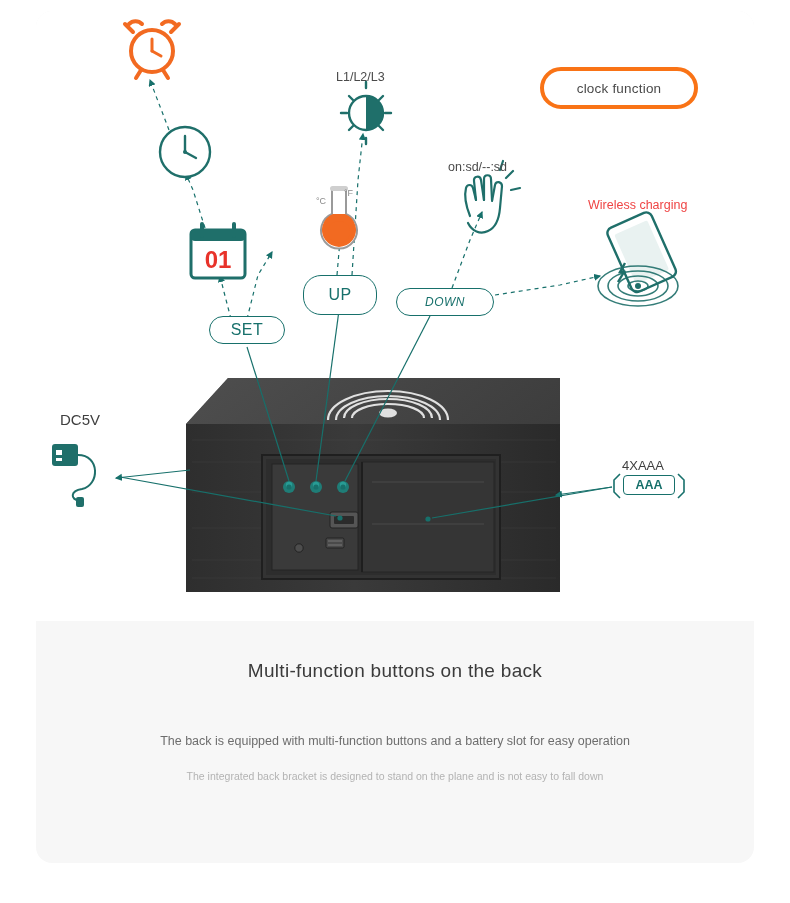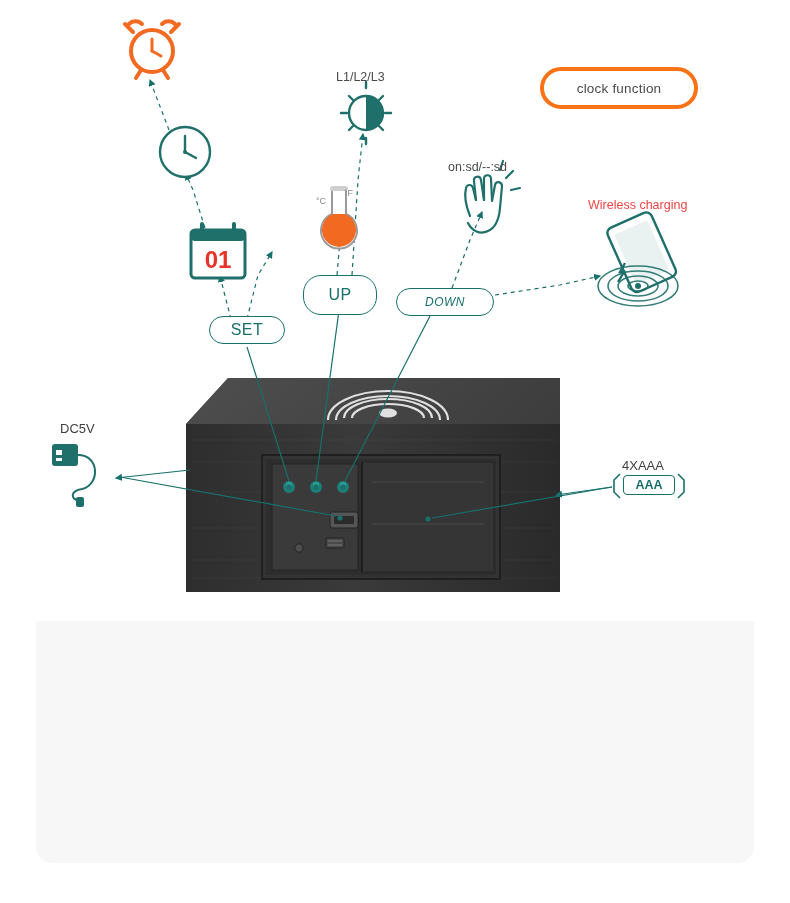--- a/index.html
+++ b/index.html
@@ -97,21 +97,21 @@
   .plain-label {
     position: absolute;
     color: #3f3f3f;
     font-size: 12.5px;
     white-space: nowrap;
     text-align: center;
   }
   .lbl-l123 { left: 336px; top: 70px; color:#4a4a4a; }
   .lbl-onsd { left: 448px; top: 160px; color:#4a4a4a; }
   .lbl-wireless { left: 588px; top: 198px; color:#ef4444; }
-  .lbl-dc5v { left: 60px; top: 421px; color:#3f3f3f; font-size: 13px; }
+  .lbl-dc5v { left: 60px; top: 411px; color:#3f3f3f; font-size: 15px; }
   .lbl-4xaaa { left: 622px; top: 458px; color:#3f3f3f; font-size: 13px; }
   .lbl-cf { left: 316px; top: 196px; color:#8a8a8a; font-size: 9px; }
   .lbl-of { left: 344px; top: 188px; color:#8a8a8a; font-size: 9px; }
 </style>
 </head>
 <body>
 
 <div id="page">
 
   <div class="card"></div>
@@ -328,14 +328,19 @@
   <div class="plain-label lbl-l123">L1/L2/L3</div>
   <div class="plain-label lbl-onsd">on:sd/--:sd</div>
   <div class="plain-label lbl-wireless">Wireless charging</div>
   <div class="plain-label lbl-dc5v">DC5V</div>
   <div class="plain-label lbl-4xaaa">4XAAA</div>
   <div class="plain-label lbl-cf">°C</div>
   <div class="plain-label lbl-of">°F</div>
 
   <div class="tag-aaa">AAA</div>
 
+  <div class="caption-wrap">
+    <div class="cap-title">Multi-function buttons on the back</div>
+    <div class="cap-sub">The back is equipped with multi-function buttons and a battery slot for easy operation</div>
+    <div class="cap-sub2">The integrated back bracket is designed to stand on the plane and is not easy to fall down</div>
+  </div>
 
 </div>
 
 </body></html>

